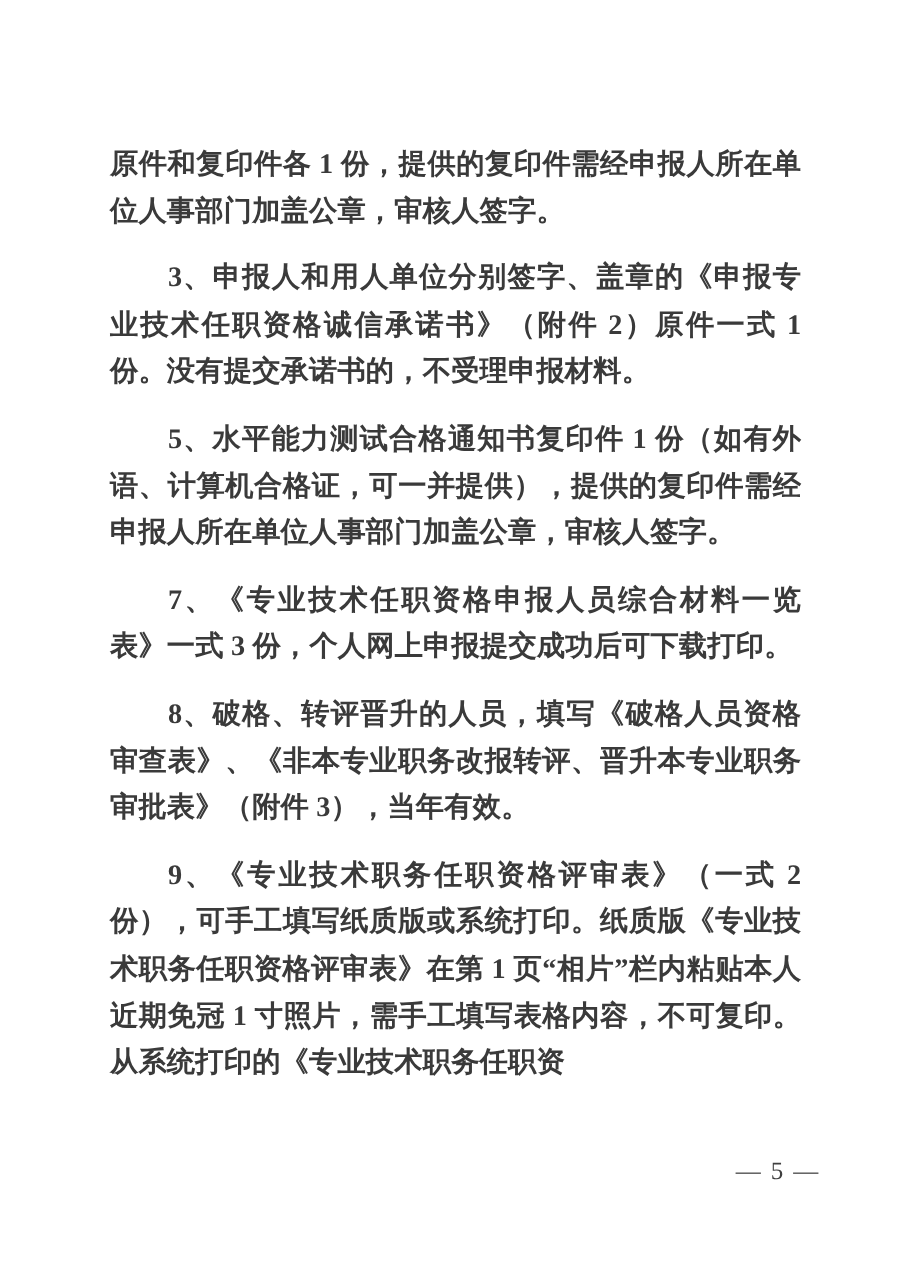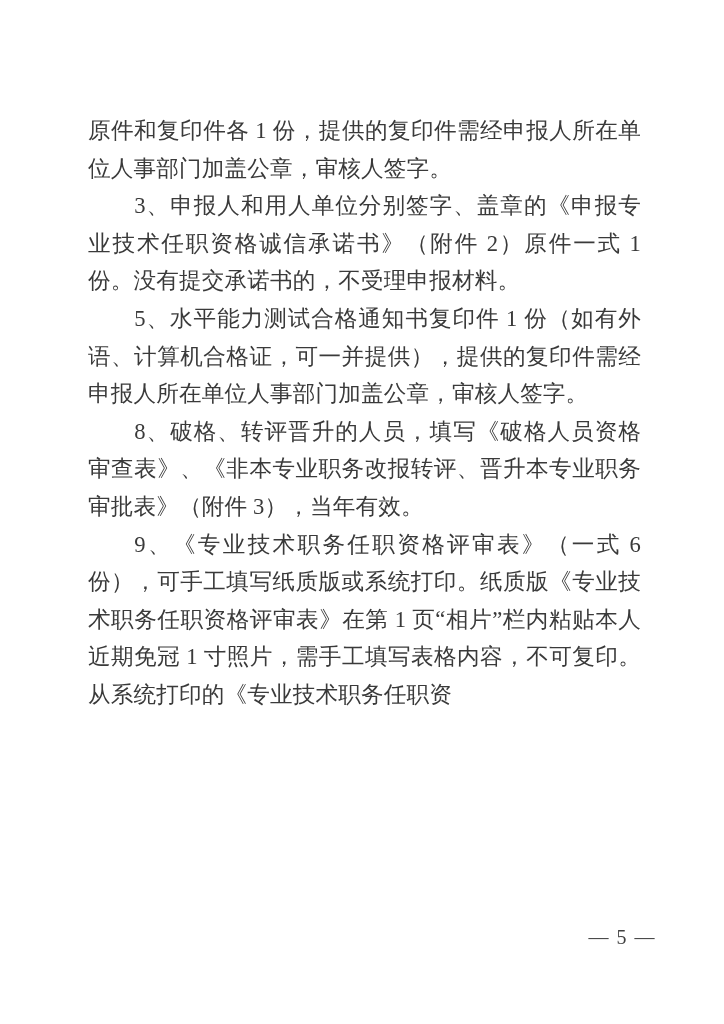--- a/index.html
+++ b/index.html
@@ -38,30 +38,32 @@
   .para {
     margin: 0;
     font-size: 22.6px;
     line-height: 37.6px;
     text-align: justify;
     text-justify: inter-character;
     text-align-last: left;
     letter-spacing: 0.15px;
     white-space: normal;
     word-break: break-all;
+    font-weight: bold;
   }
 
   
   .para.cont {
     text-indent: 0;
   }
 
   
   .para.item {
     text-indent: 2.05em;
+    margin-top: 16px;
   }
 
   
   .page-number {
     position: absolute;
     right: 68px;
     top: 925px;
     font-size: 20px;
     line-height: 24px;
     letter-spacing: 1.5px;
@@ -77,22 +79,23 @@
   <div class="text-column">
 
     <p class="para cont">原件和复印件各 1 份，提供的复印件需经申报人所在单位人事部门加盖公章，审核人签字。</p>
 
     <p class="para item">3、申报人和用人单位分别签字、盖章的《申报专业技术任职资格诚信承诺书》（附件 2）原件一式 1 份。没有提交承诺书的，不受理申报材料。</p>
 
 
     <p class="para item">5、水平能力测试合格通知书复印件 1 份（如有外语、计算机合格证，可一并提供），提供的复印件需经申报人所在单位人事部门加盖公章，审核人签字。</p>
 
 
+    <p class="para item">7、《专业技术任职资格申报人员综合材料一览表》一式 3 份，个人网上申报提交成功后可下载打印。</p>
 
     <p class="para item">8、破格、转评晋升的人员，填写《破格人员资格审查表》、《非本专业职务改报转评、晋升本专业职务审批表》（附件 3），当年有效。</p>
 
-    <p class="para item">9、《专业技术职务任职资格评审表》（一式 6 份），可手工填写纸质版或系统打印。纸质版《专业技术职务任职资格评审表》在第 1 页“相片”栏内粘贴本人近期免冠 1 寸照片，需手工填写表格内容，不可复印。从系统打印的《专业技术职务任职资</p>
+    <p class="para item">9、《专业技术职务任职资格评审表》（一式 2 份），可手工填写纸质版或系统打印。纸质版《专业技术职务任职资格评审表》在第 1 页“相片”栏内粘贴本人近期免冠 1 寸照片，需手工填写表格内容，不可复印。从系统打印的《专业技术职务任职资</p>
 
   </div>
 
   <div class="page-number">— 5 —</div>
 
 </div>
 
 </body></html>

